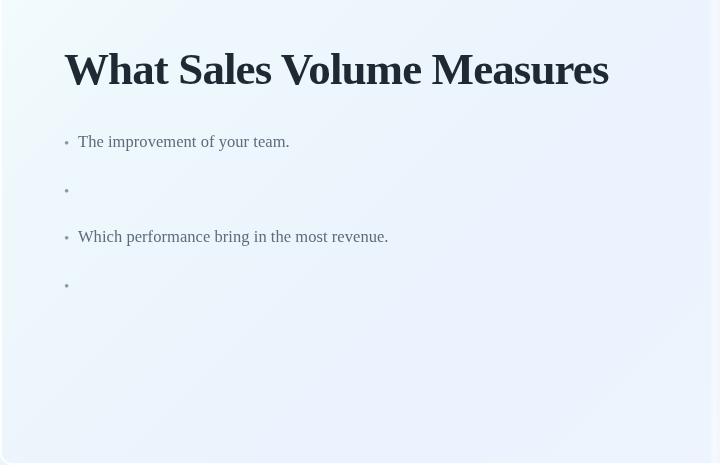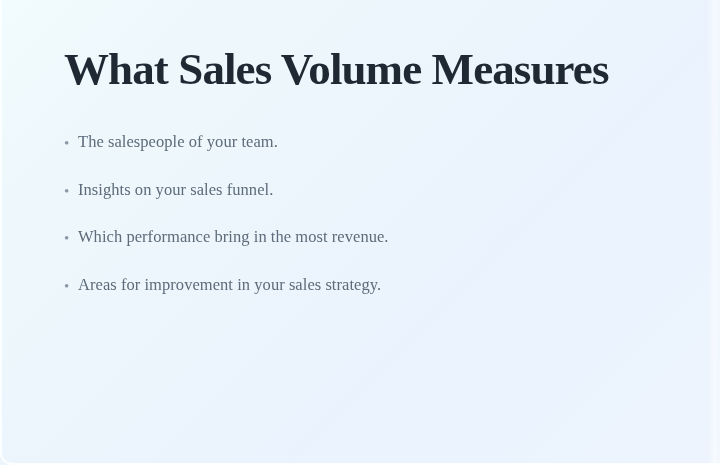--- a/index.html
+++ b/index.html
@@ -111,34 +111,32 @@
   <div id="right-sheen"></div>
 
   <div id="content">
 
     <h1 id="title">What Sales Volume Measures</h1>
 
     <ul id="bullet-list">
 
       <li class="bullet-item">
         <span class="bullet-dot">•</span>
-        <span class="bullet-text">The salespeople of your team.</span>
+        <span class="bullet-text">The improvement of your team.</span>
       </li>
 
       <li class="bullet-item">
         <span class="bullet-dot">•</span>
-        <span class="bullet-text">Insights on your sales funnel.</span>
       </li>
 
       <li class="bullet-item">
         <span class="bullet-dot">•</span>
         <span class="bullet-text">Which performance bring in the most revenue.</span>
       </li>
 
       <li class="bullet-item">
         <span class="bullet-dot">•</span>
-        <span class="bullet-text">Areas for improvement in your sales strategy.</span>
       </li>
 
     </ul>
 
   </div>
 </div>
 
 </body></html>

